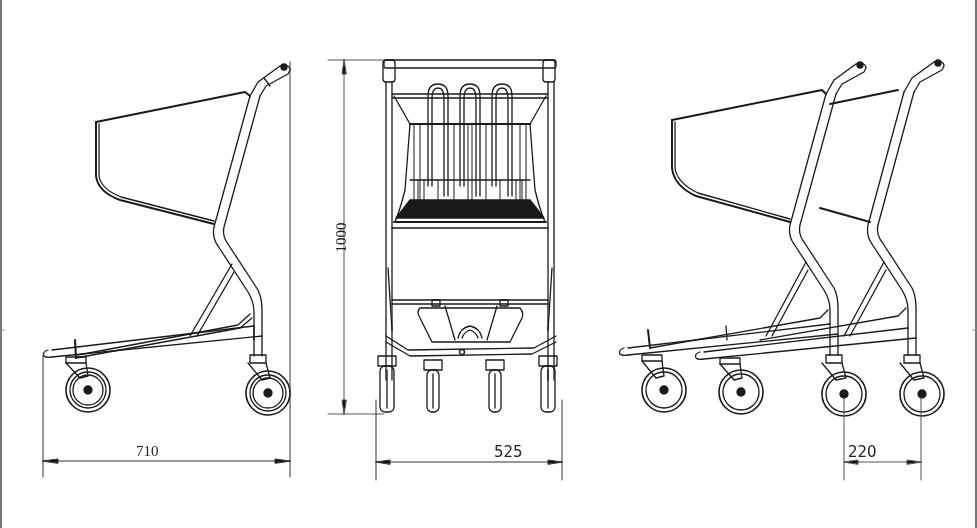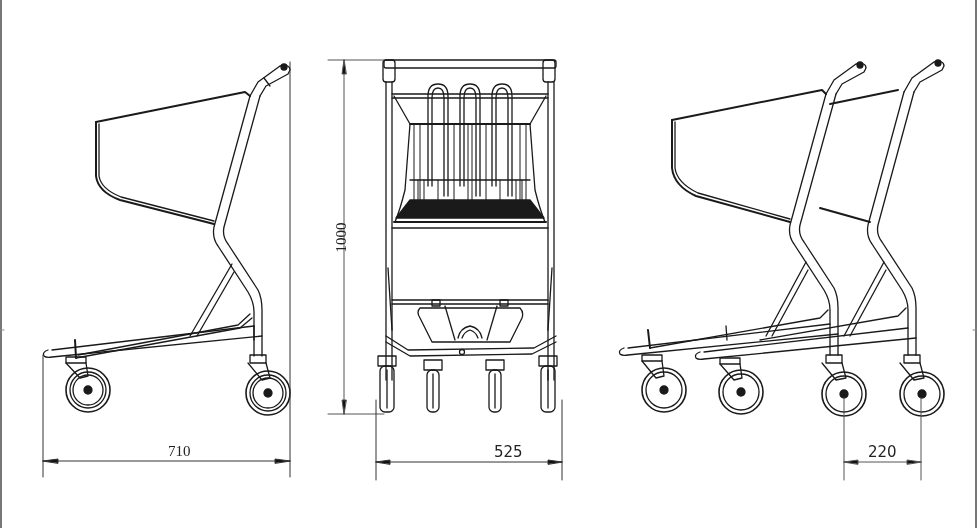--- a/index.html
+++ b/index.html
@@ -233,16 +233,16 @@
     <path d="M844,462 L858,460 L858,464 Z" fill="#111"></path>
     <path d="M921,462 L907,460 L907,464 Z" fill="#111"></path>
   </g>
 
   <g stroke="#888" stroke-width="1">
     <line x1="0" y1="330" x2="4" y2="330"></line>
     <line x1="973" y1="330" x2="977" y2="330"></line>
   </g>
 </svg>
 
-<div class="lbl serif" style="left:168px;top:444px;">710</div>
+<div class="lbl serif" style="left:136px;top:444px;">710</div>
 <div class="lbl serif vlabel" style="left:323px;top:230px;width:36px;text-align:center;">1000</div>
 <div class="lbl sans" style="left:456px;top:445px;margin-left:38px;">525</div>
-<div class="lbl sans" style="left:868px;top:445px;">220</div>
+<div class="lbl sans" style="left:848px;top:445px;">220</div>
 
 </body></html>

